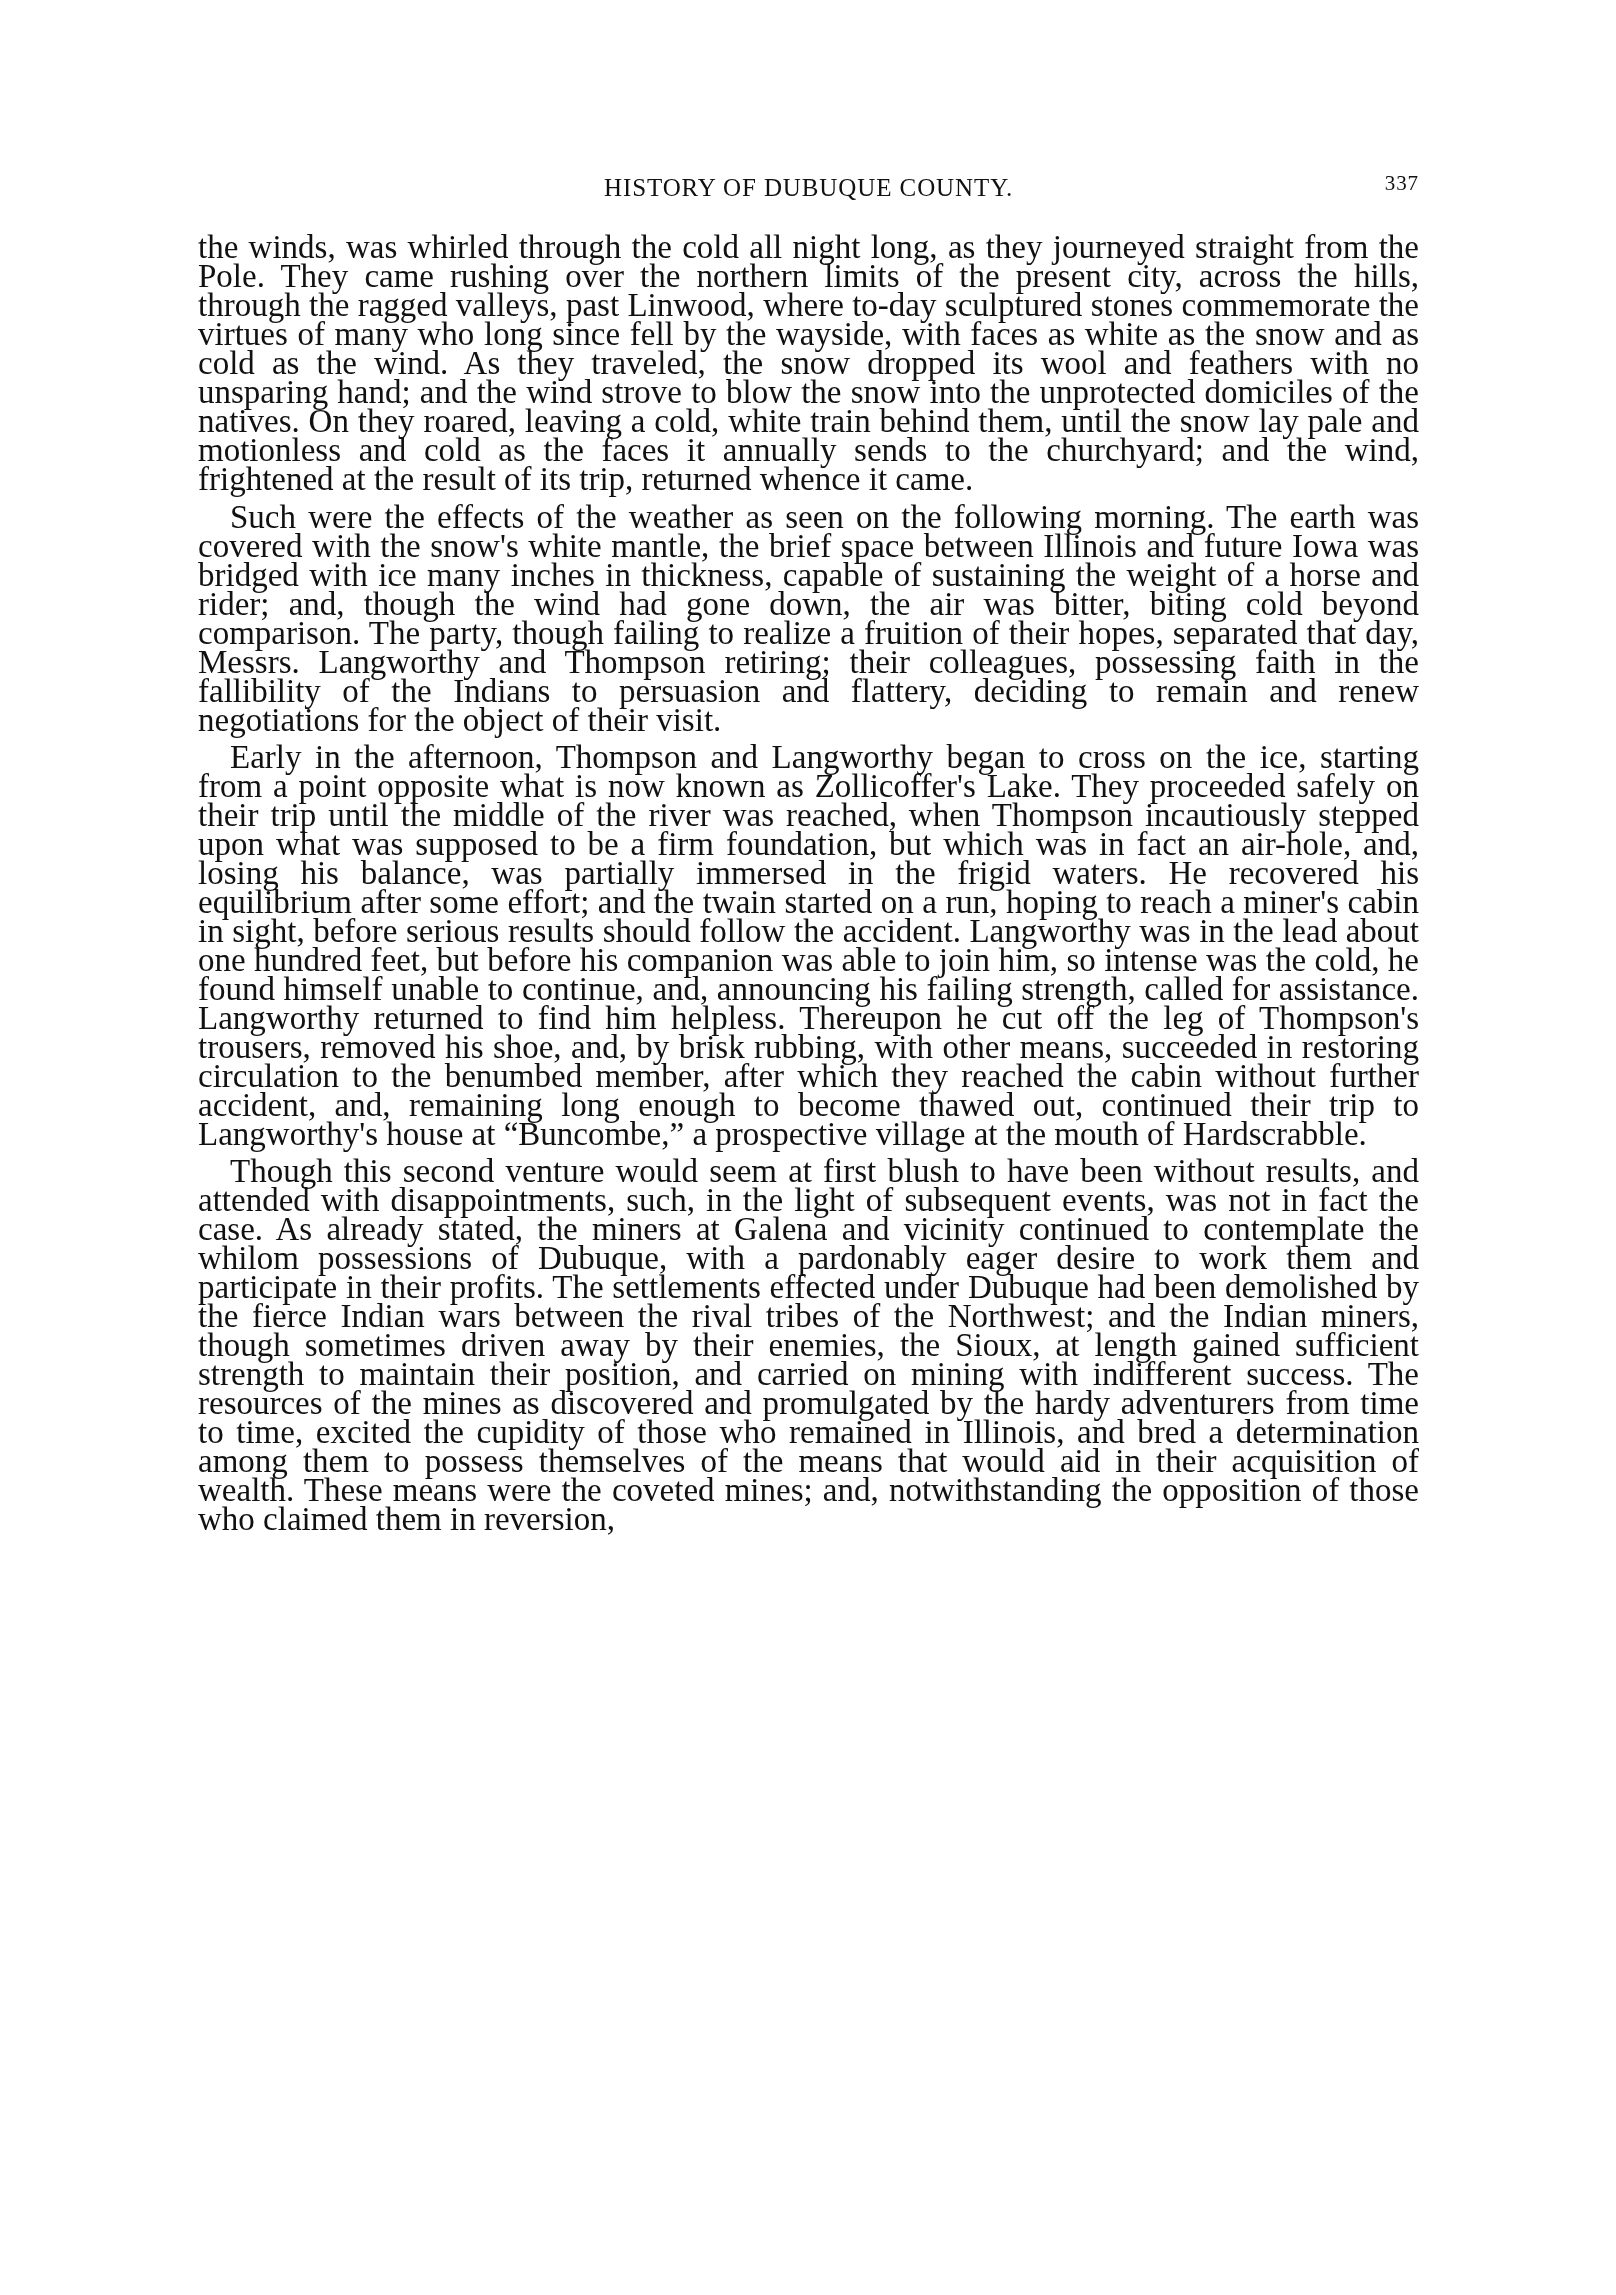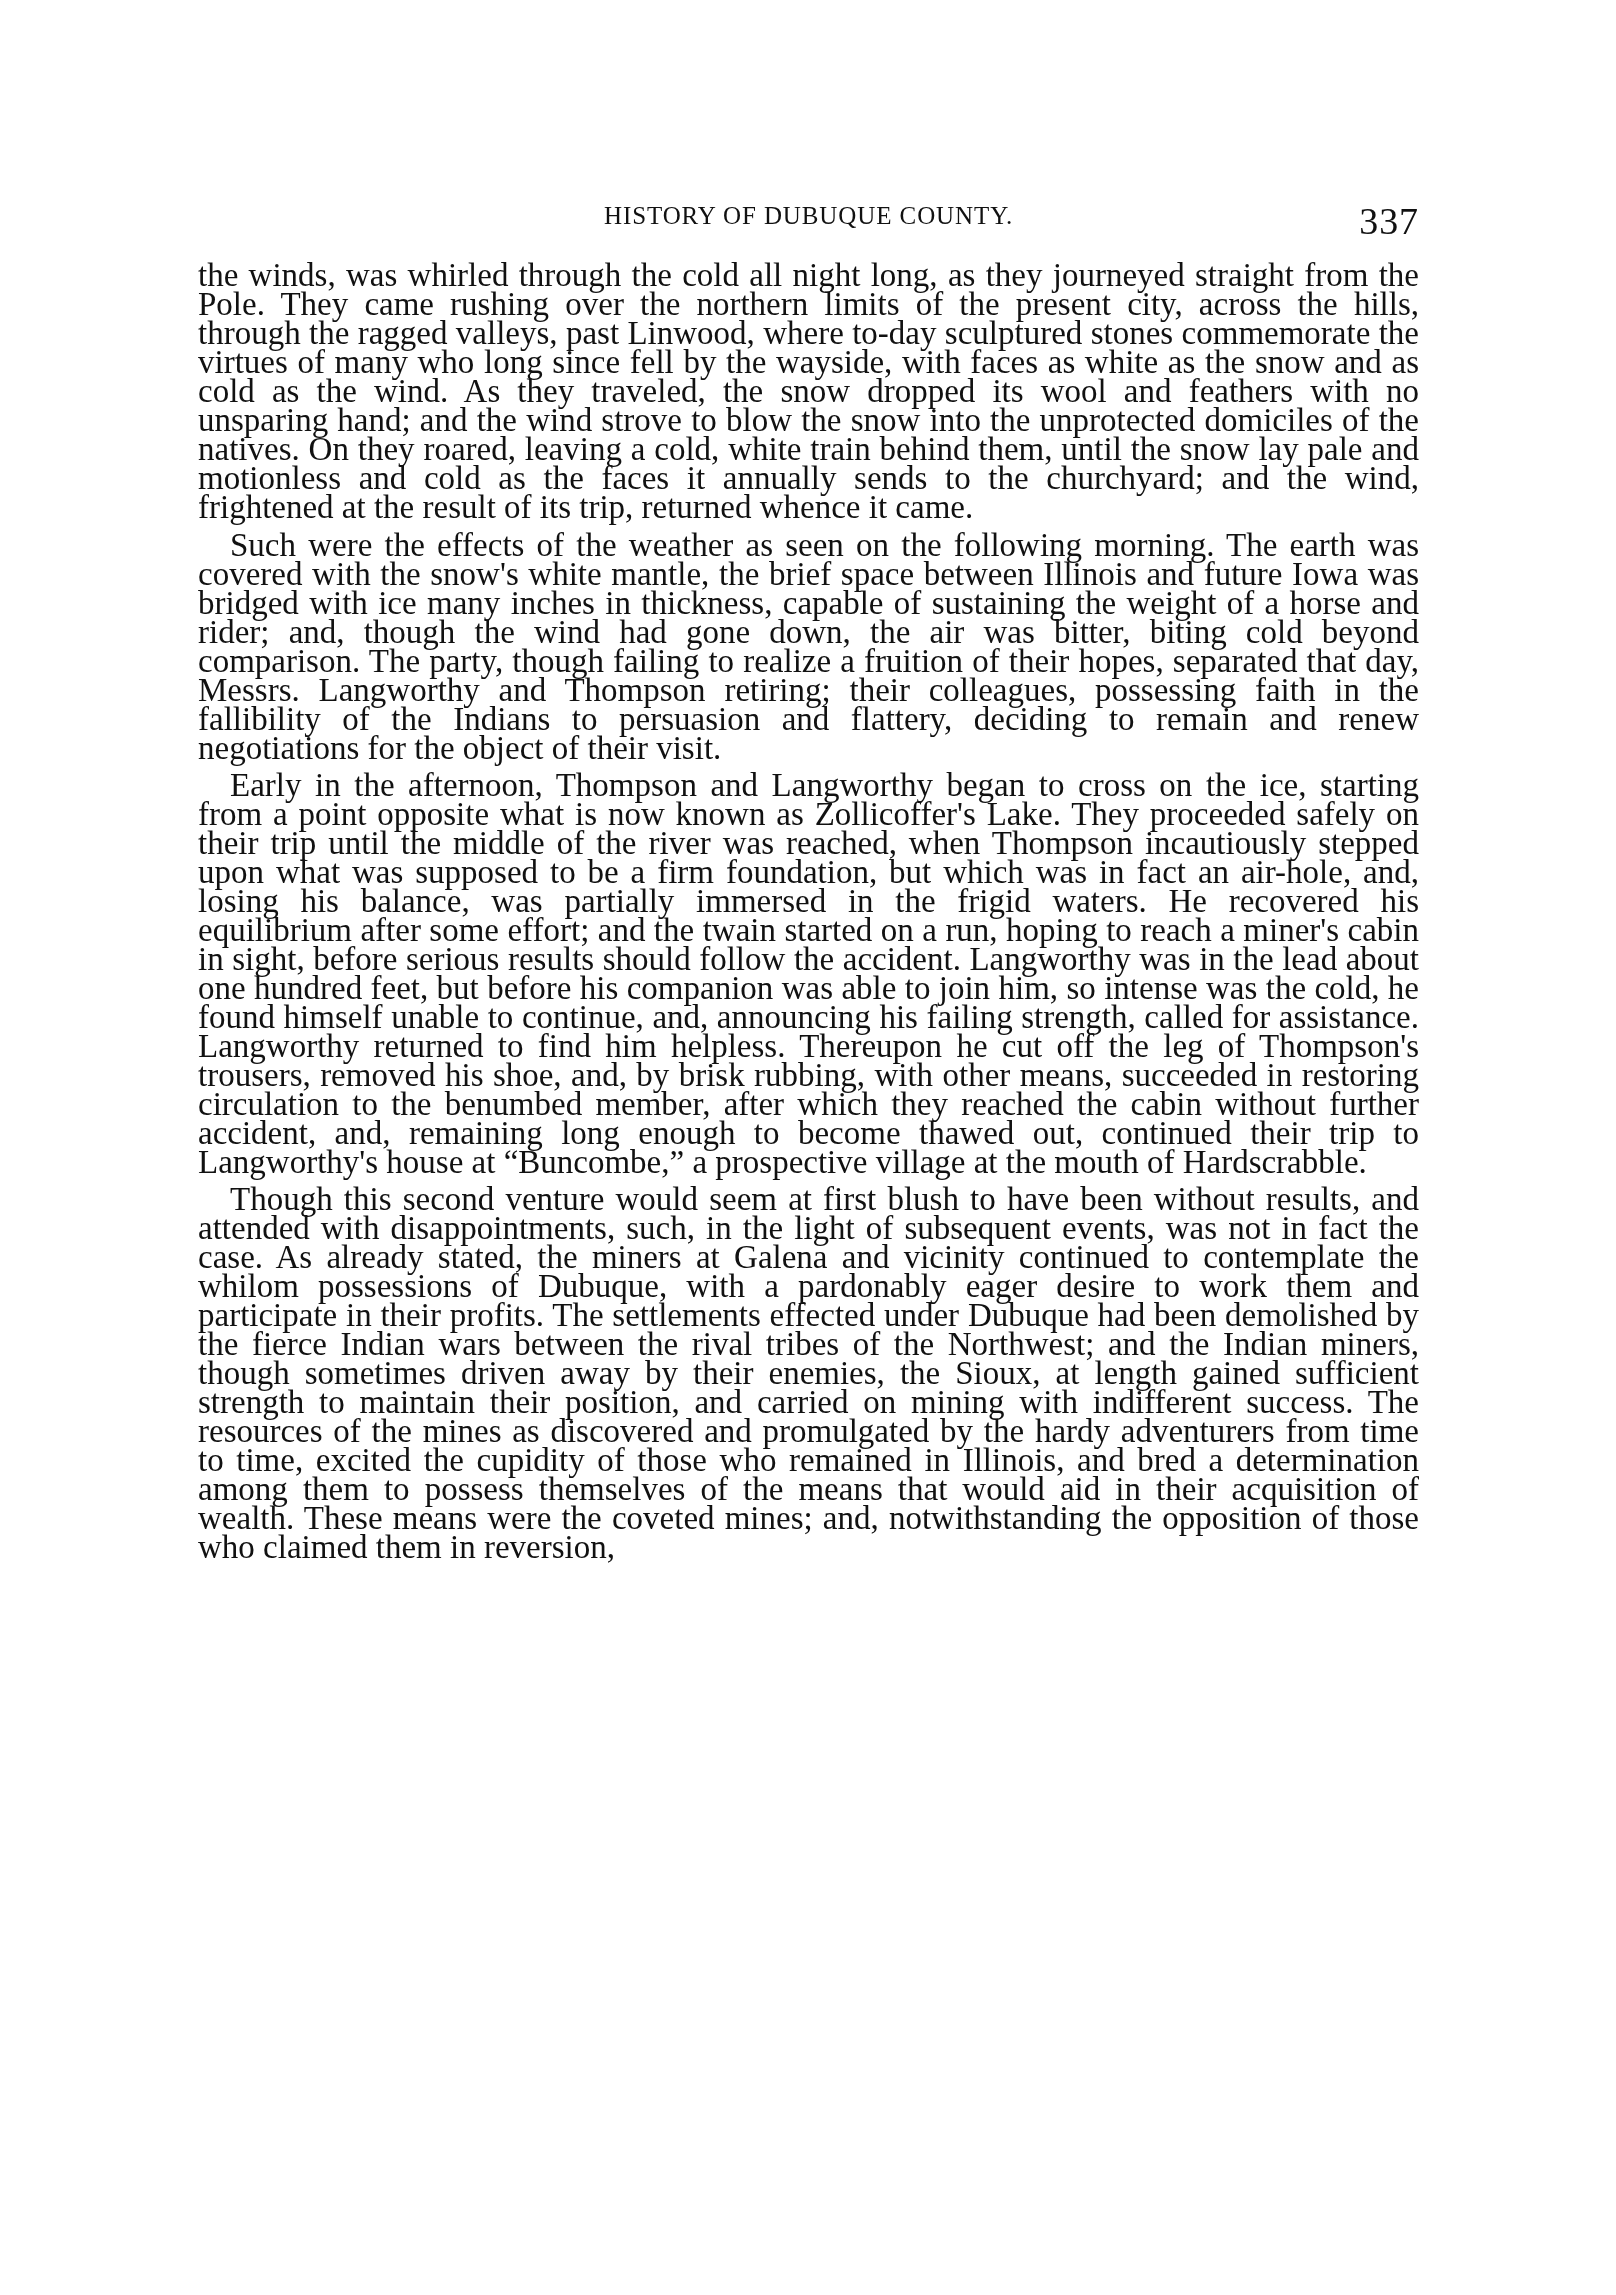--- a/index.html
+++ b/index.html
@@ -1,20 +1,20 @@
 <!DOCTYPE html>
 <html style="font-size:7.3px"><head>
 <meta charset="utf-8">
 <style>
   html, body { margin:0; padding:0; background:#ffffff; }
   body { width:1616px; height:2494px; position:relative; overflow:hidden; }
   .page { position:absolute; left:198px; top:174px; width:1221px; color:#111; font-family:"Liberation Serif","DejaVu Serif",serif; }
-  .running-head { position:relative; height:41px; font-size:25px; letter-spacing:0.9px;margin-top:28px; }
+  .running-head { position:relative; height:41px; font-size:25px; letter-spacing:0.9px; }
   .running-head .title { position:absolute; left:0; right:0; text-align:center; top:0; }
-  .running-head .pageno { position:absolute; right:0; top:-2.8px; font-size:38px; }
+  .running-head .pageno { position:absolute; right:0; top:-2.8px; font-size:21px; }
   .body-text { margin-top:18.4px; font-size:33px; line-height:29px; text-align:justify; }
   .body-text p { margin:0; text-indent:0; }
   .body-text p.indent { text-indent:32px; margin-top:8.3px; }
 </style>
 </head>
 <body>
 
 <div class="page">
   <div class="running-head">
     <span class="title">HISTORY OF DUBUQUE COUNTY.</span>

